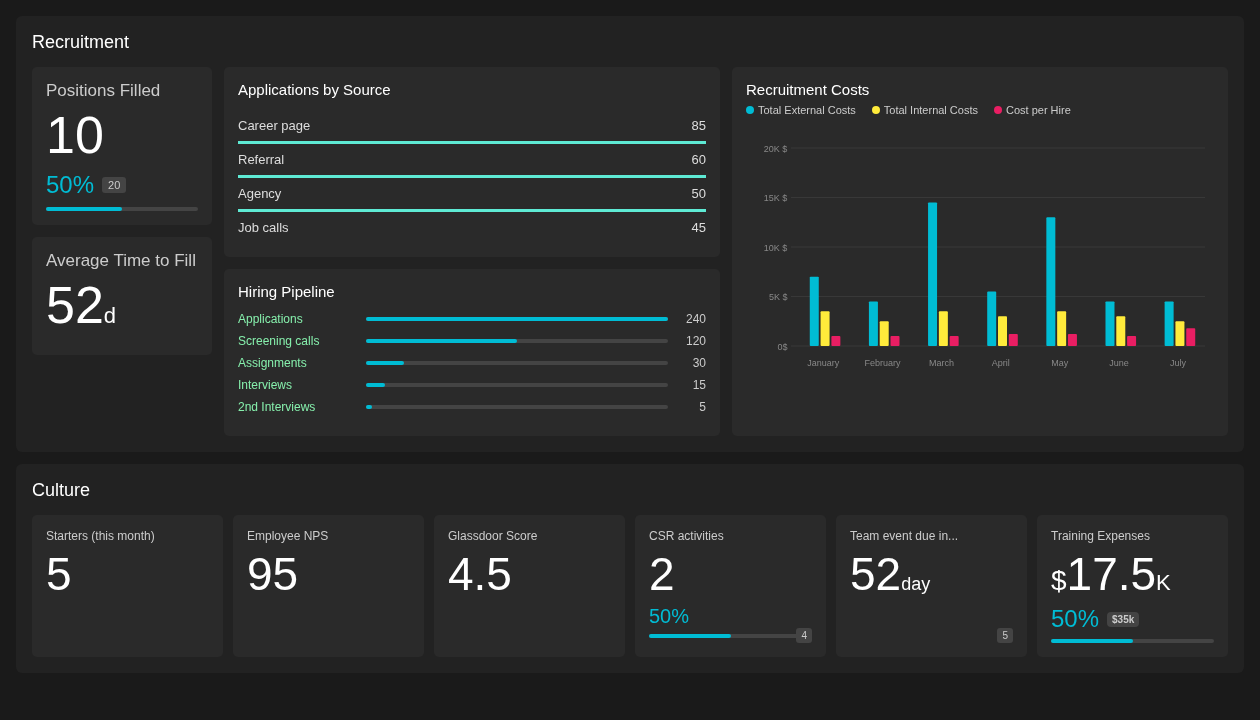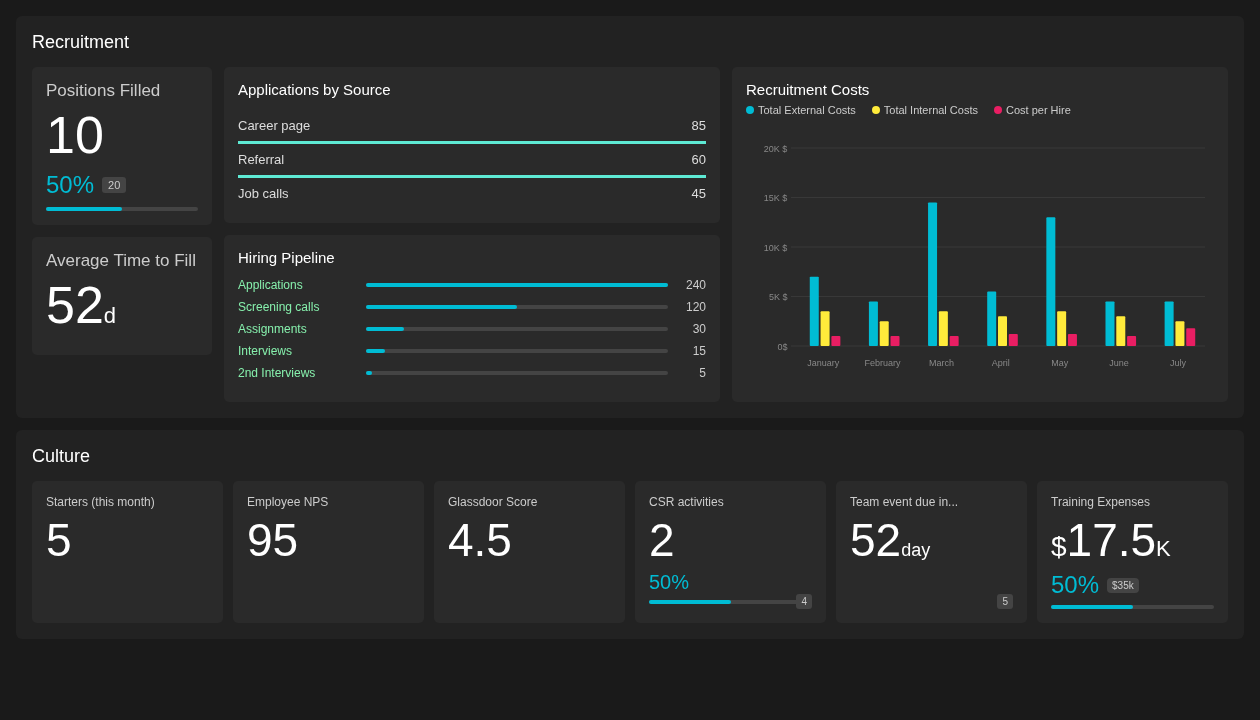--- a/index.html
+++ b/index.html
@@ -246,20 +246,21 @@
       height: 4px;
       background: #00bcd4;
       border-radius: 2px;
     }
     .dollar-badge {
       background: #444;
       color: #ccc;
       font-size: 10px;
       padding: 2px 5px;
       border-radius: 4px;
+      font-weight: bold;
     }
   </style>
 </head>
 <body>
 
 <div class="dashboard">
 
   <div class="section">
     <div class="section-title">Recruitment</div>
     <div class="recruitment-grid">
@@ -293,20 +294,24 @@
         <div class="apps-source-card">
           <div class="apps-source-title">Applications by Source</div>
           <div id="source-rows">
               <div class="source-row">
                 <span class="source-name">Career page</span>
                 <span class="source-count">85</span>
               </div>
               <div class="source-row">
                 <span class="source-name">Referral</span>
                 <span class="source-count">60</span>
+              </div>
+              <div class="source-row">
+                <span class="source-name">Agency</span>
+                <span class="source-count">50</span>
               </div>
               <div class="source-row">
                 <span class="source-name">Job calls</span>
                 <span class="source-count">45</span>
               </div>
             </div>
         </div>
 
         <div class="pipeline-card">
           <div class="pipeline-title">Hiring Pipeline</div>

